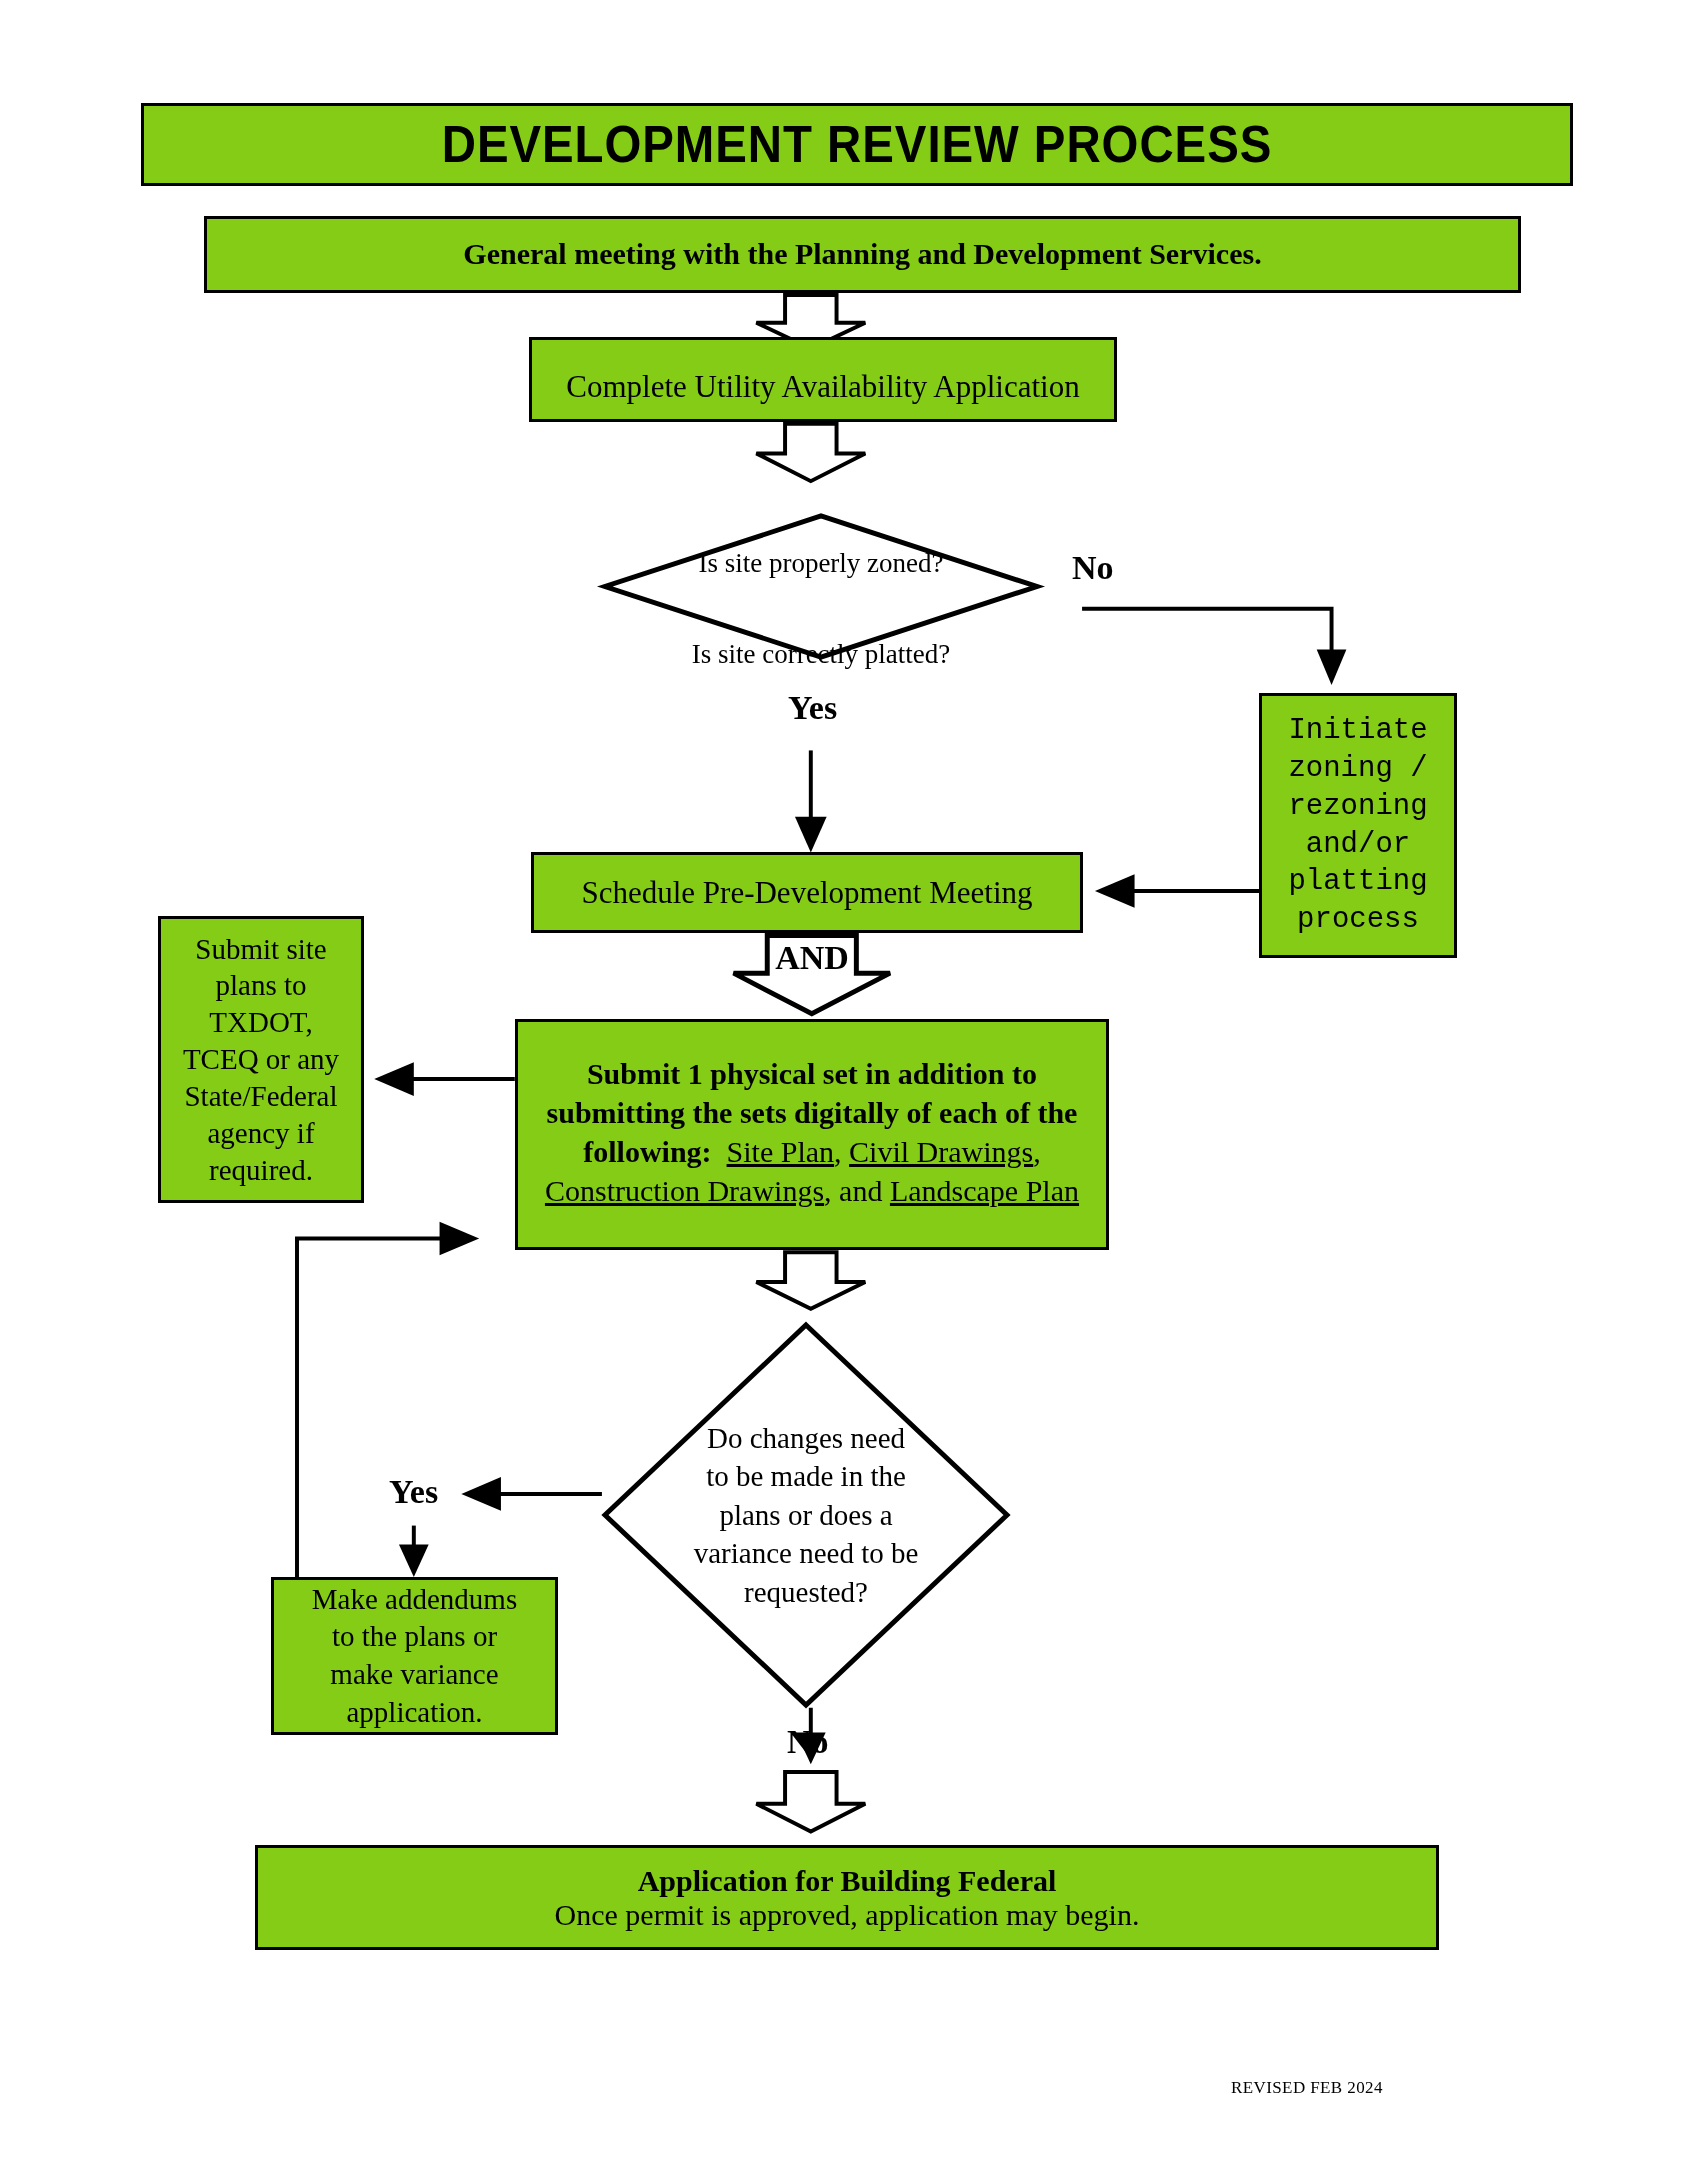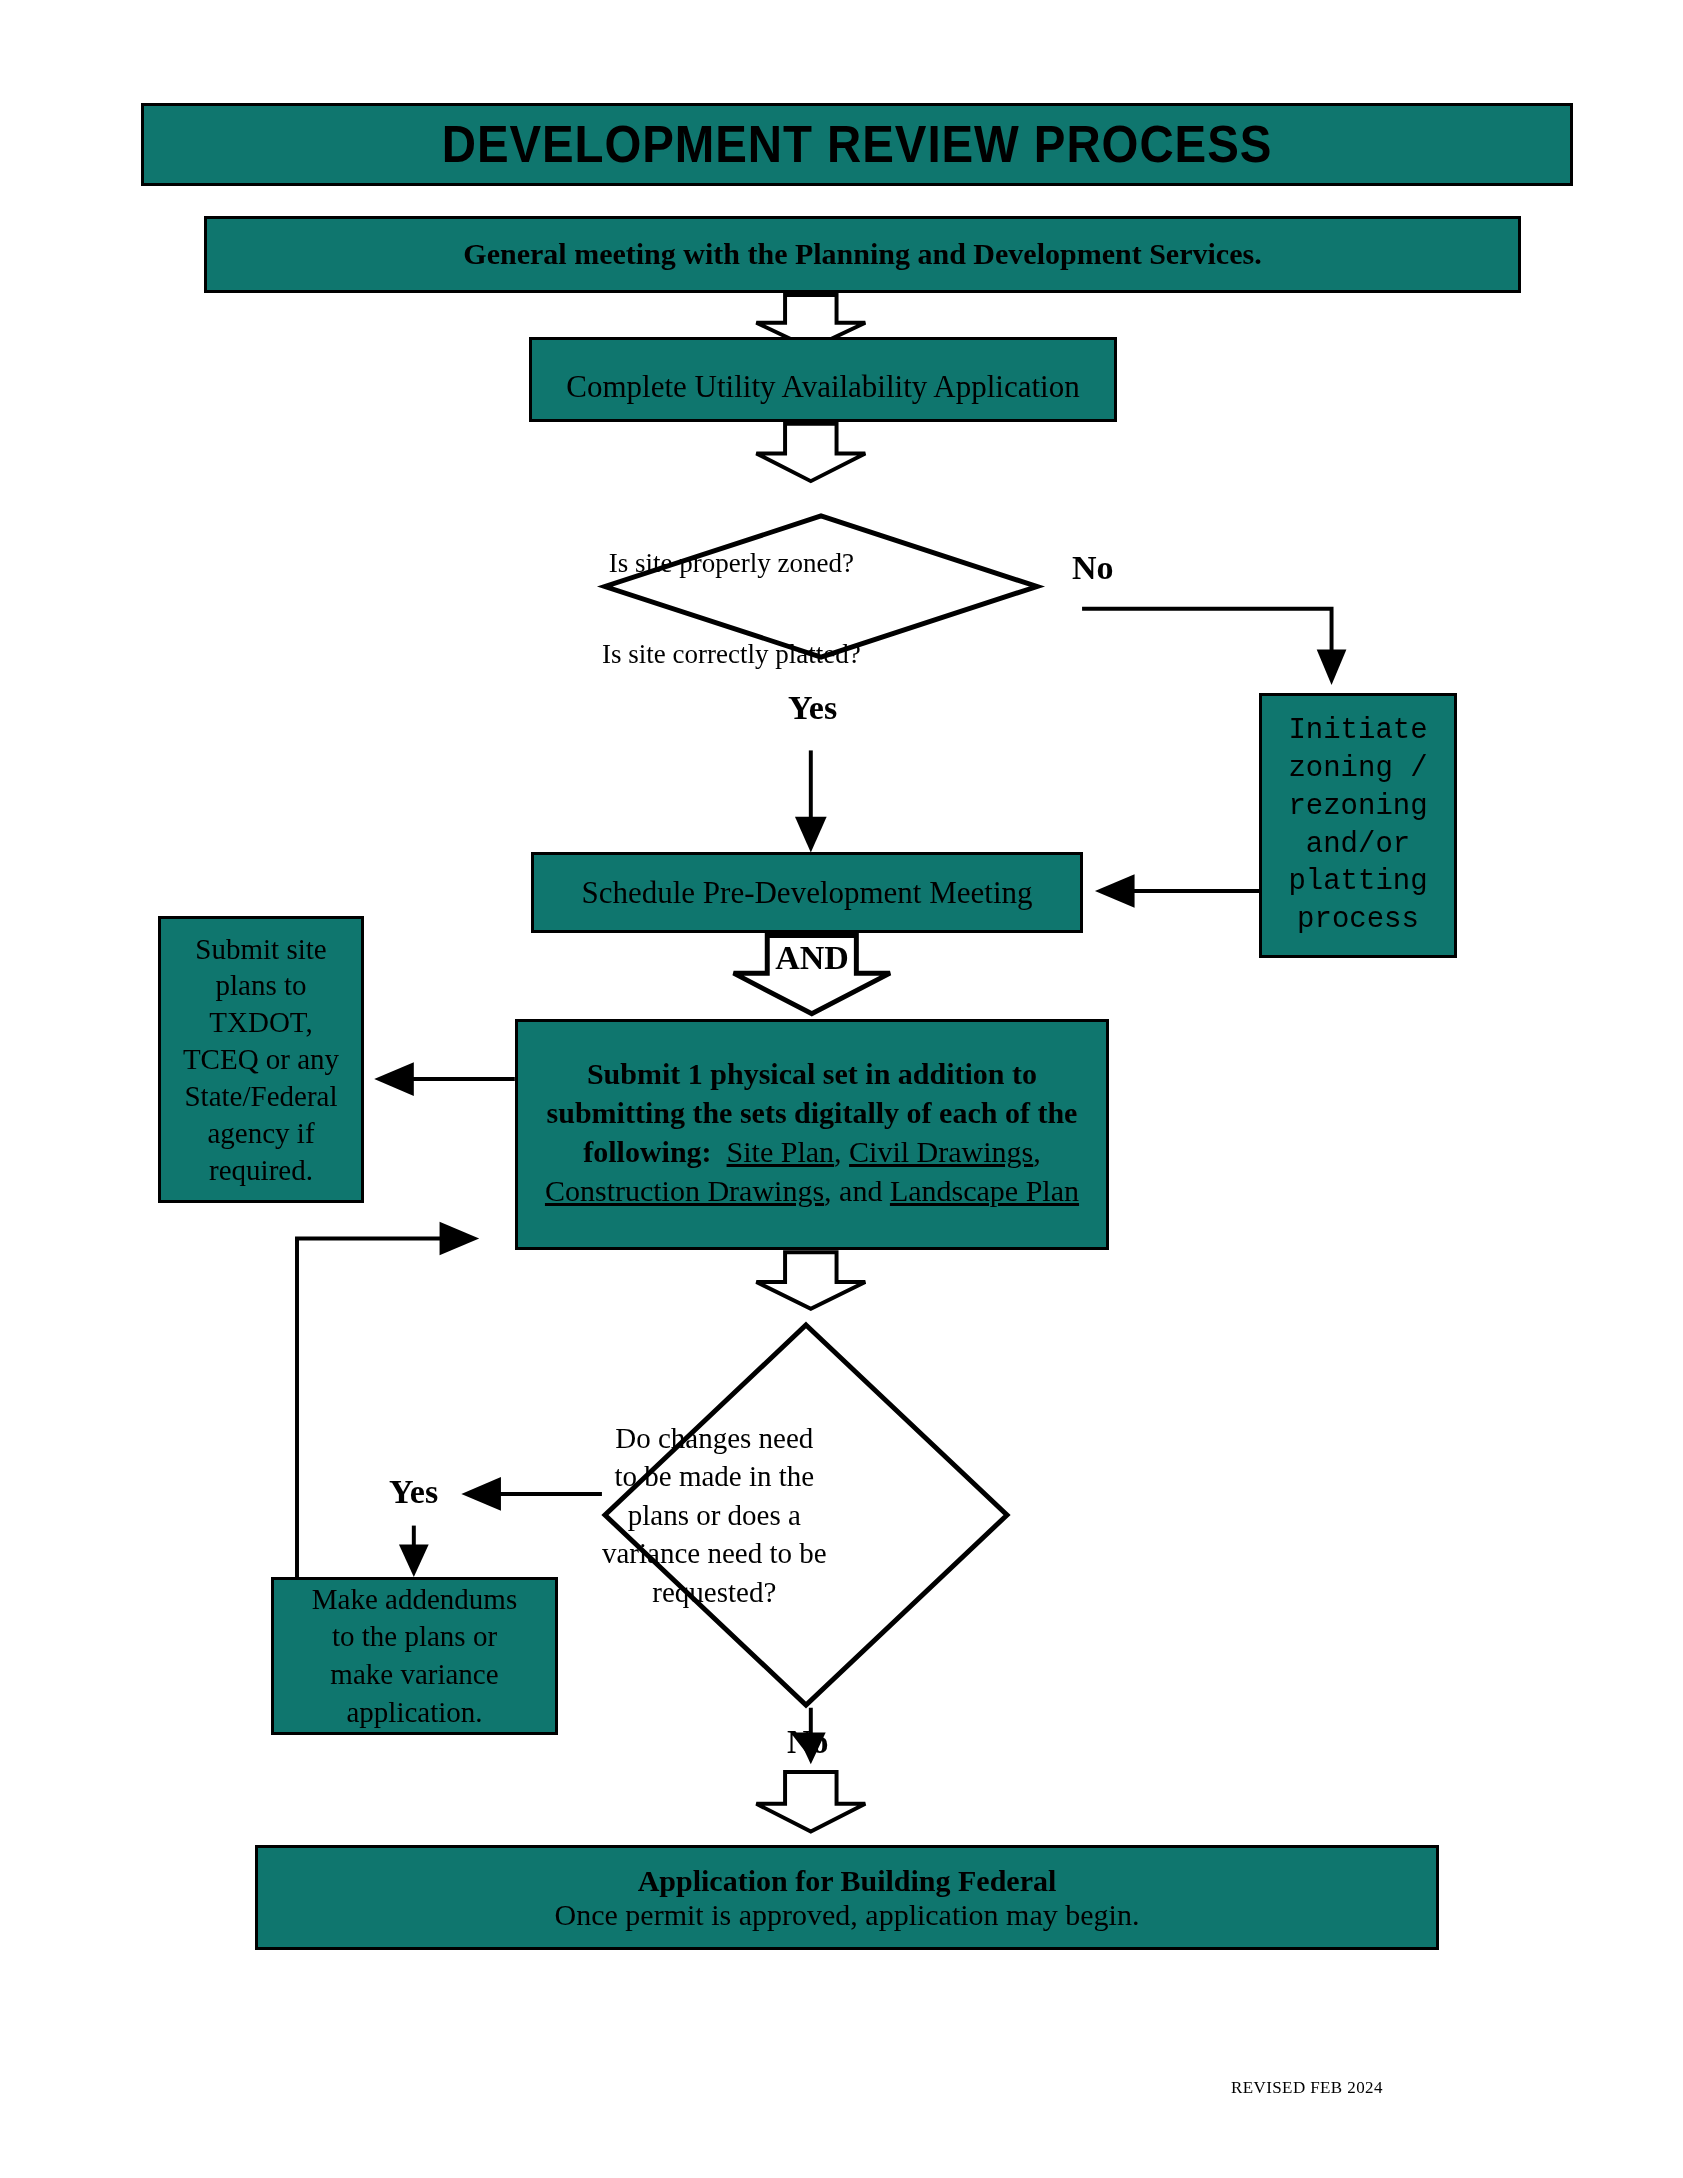--- a/index.html
+++ b/index.html
@@ -24,21 +24,21 @@
   }
 
   
   .node {
     position: absolute;
     box-sizing: border-box;
     display: flex;
     align-items: center;
     justify-content: center;
     text-align: center;
-    background: #0f766e;
+    background: #84cc16;
   }
   .boxed {
     border: 3px solid #000000;
   }
   .node .txt {
     display: block;
     width: 100%;
     line-height: 1.16;
     white-space: pre-line;
   }
@@ -173,21 +173,21 @@
     left: 0; top: 0;
     overflow: visible;
   }
   .diamond-label {
     position: absolute;
     left: 0; top: 0;
     width: 100%;
     height: 100%;
     display: flex;
     align-items: center;
-    justify-content: flex-start;
+    justify-content: center;
     text-align: center;
   }
   .diamond-label .txt {
     white-space: pre-line;
     line-height: 1.32;
   }
 
   #decision-zoned {
     left: 602px;
     top: 513px;

